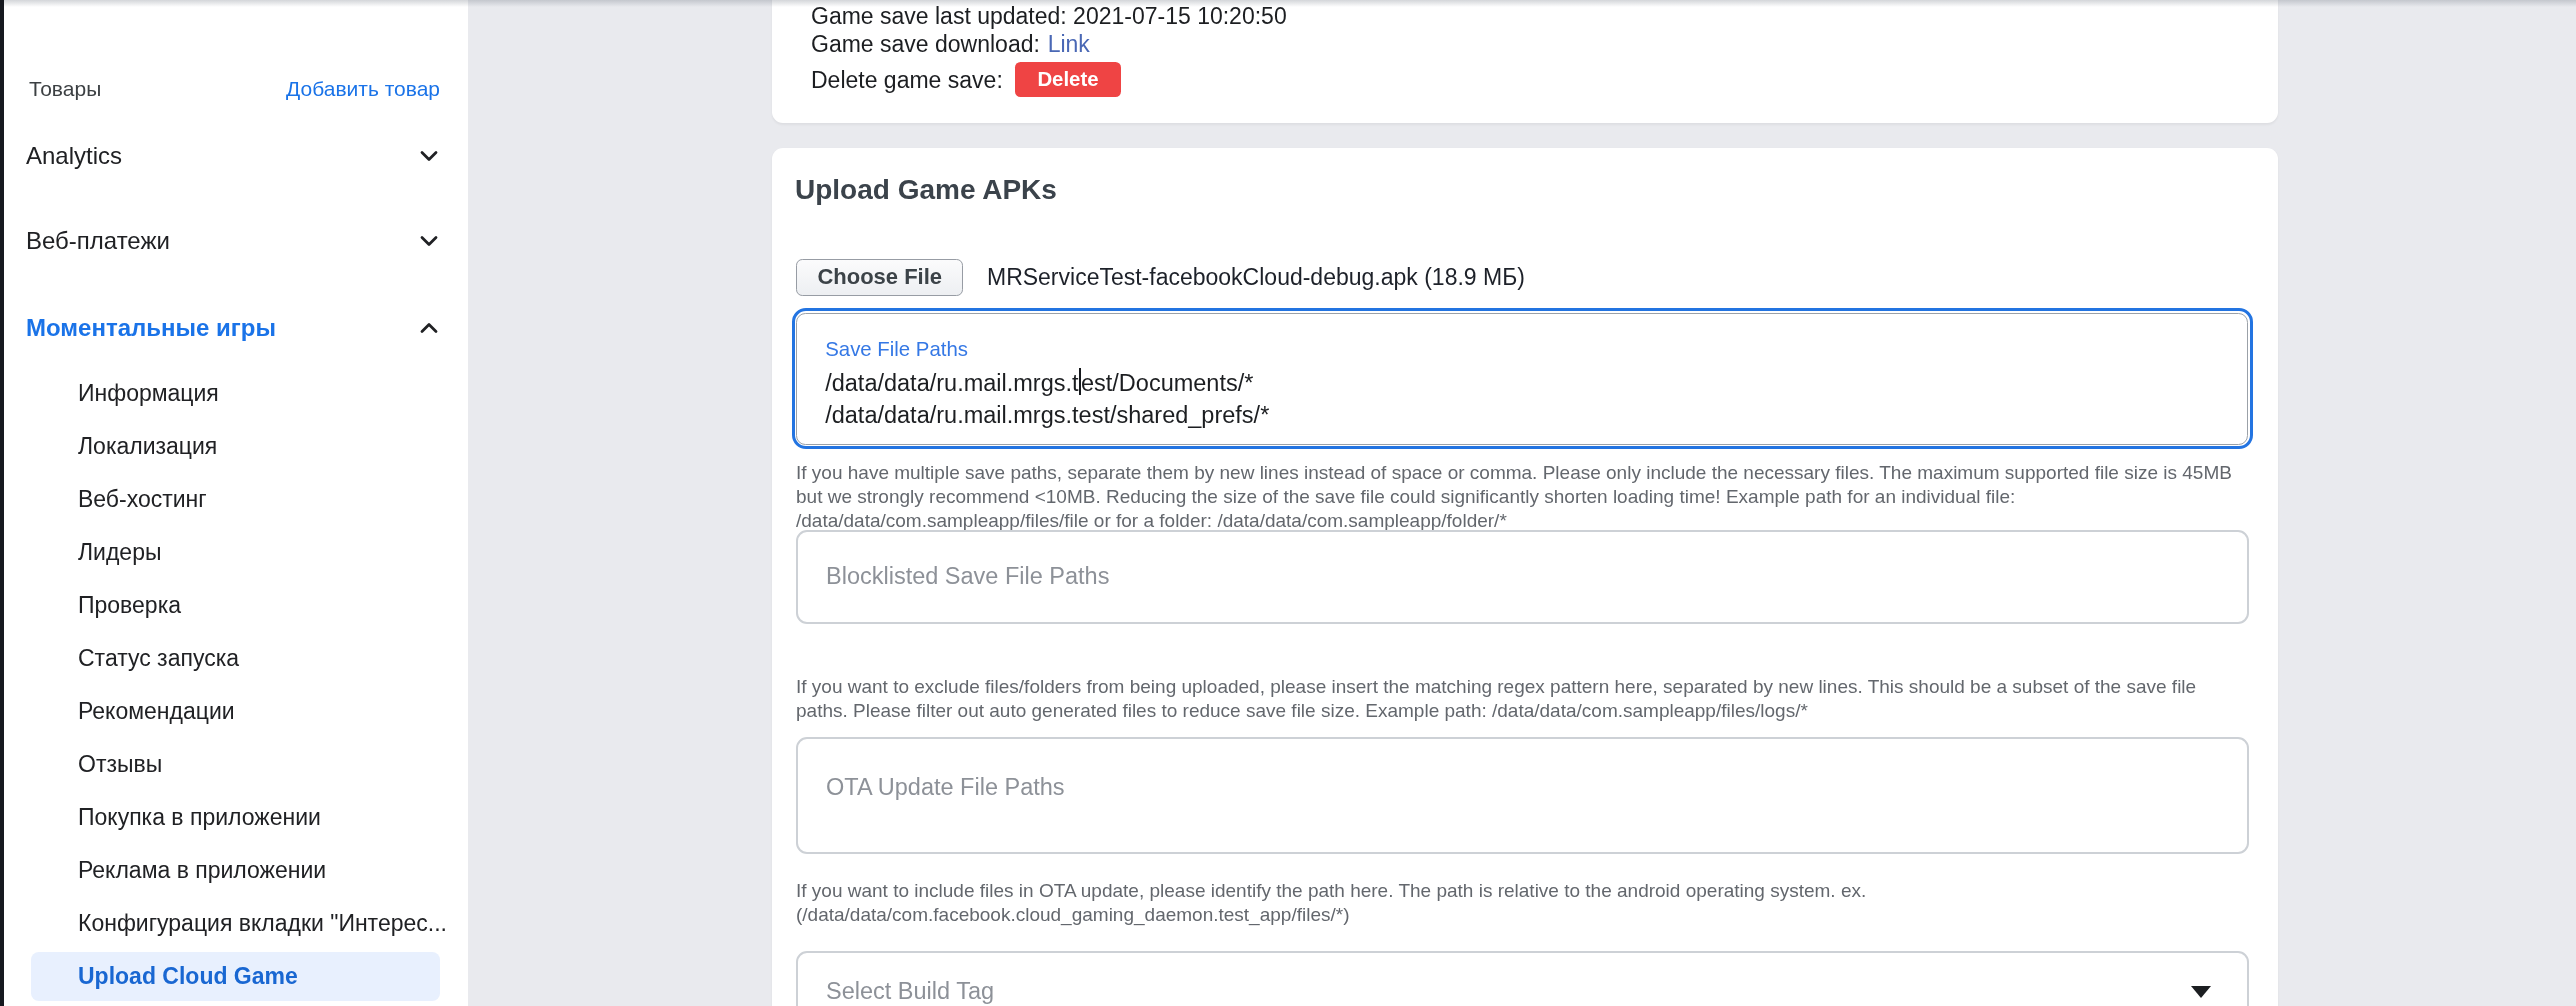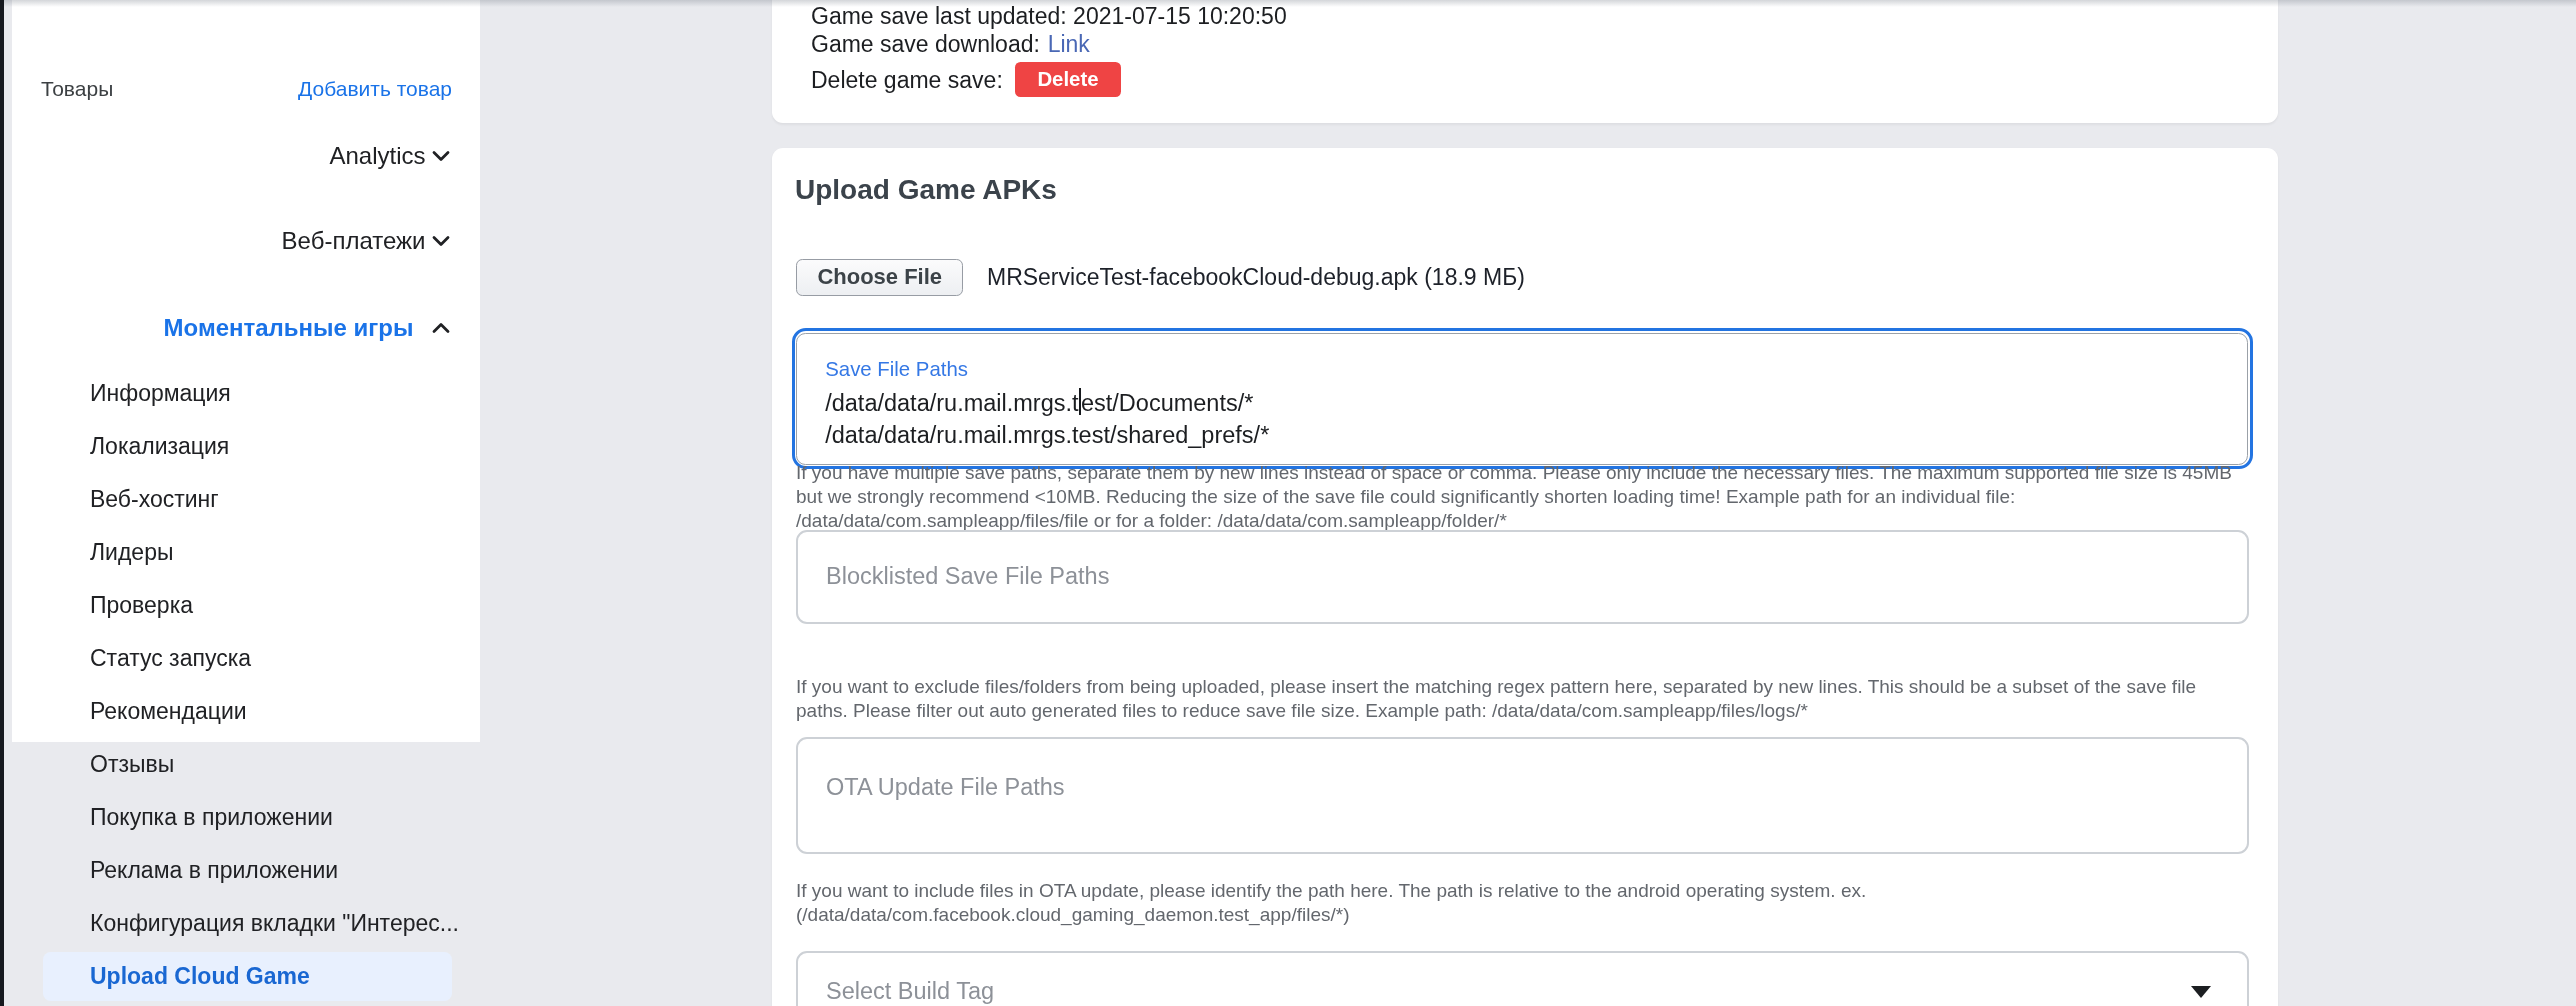--- a/index.html
+++ b/index.html
@@ -5,27 +5,27 @@
   html,body{margin:0;padding:0;background:#e9eaee;}
   #app{position:relative;width:2576px;height:1006px;overflow:hidden;background:#e9eaee;
        font-family:"Liberation Sans","DejaVu Sans",sans-serif;color:#1c1e21;}
 
   
   .top-shade{position:absolute;left:0;top:0;right:0;height:7px;
              background:linear-gradient(rgba(110,118,130,.30),rgba(110,118,130,0));z-index:30;}
   .left-strip{position:absolute;left:0;top:0;width:3.9px;height:100%;background:#16191f;z-index:40;}
 
   
-  .sidebar{position:absolute;left:12px;top:0;width:468px;height:742px;background:#fff;}
+  .sidebar{position:absolute;left:0;top:0;width:468px;height:1006px;background:#fff;}
   .sb-header{position:absolute;left:29px;right:28px;top:71px;height:35px;
              display:flex;justify-content:space-between;align-items:center;font-size:21px;}
   .sb-header .t{color:#3c4043;}
   .sb-header .a{color:#1a73e8;cursor:pointer;}
   .sb-row{position:absolute;left:26px;right:23.5px;height:41px;display:flex;
-          justify-content:flex-end;align-items:center;font-size:24px;color:#202124;cursor:pointer;}
+          justify-content:space-between;align-items:center;font-size:24px;color:#202124;cursor:pointer;}
   .sb-row.blue{color:#1a73e8;font-weight:700;gap:12px;}
   .sb-row .chev{width:31px;height:31px;display:flex;align-items:center;justify-content:center;}
   .sb-sub{position:absolute;left:0;right:0;top:367px;}
   .sb-sub-item{position:relative;height:53px;display:flex;align-items:center;
                padding-left:78px;font-size:23px;color:#202124;cursor:pointer;}
   .sb-sub-item span{position:relative;z-index:1;white-space:nowrap;}
   .sb-sub-item.active::before{content:"";position:absolute;left:31px;right:28px;top:1.6px;bottom:1.6px;
                background:#e8f0fe;border-radius:7.8px;}
   .sb-sub-item.active span{color:#1967d2;font-weight:700;}
 
@@ -45,21 +45,21 @@
 
   .card-title{position:absolute;left:23px;top:23.5px;font-size:28px;font-weight:700;color:#3b434b;line-height:35px;}
 
   .file-row{position:absolute;left:24px;top:110px;height:38px;display:flex;align-items:center;}
   .btn-choose{height:37px;padding:0 20.4px;font-size:22px;font-weight:600;color:#3c4348;
               font-family:inherit;background:linear-gradient(#fbfbfc,#edeff2);
               border:1.6px solid #979ca4;border-radius:6.3px;cursor:pointer;}
   .file-name{margin-left:23.5px;font-size:23px;color:#1d2129;}
 
   .focus-wrap{position:absolute;left:19.6px;right:25px;top:160px;border:3.9px solid #2374e1;
-              border-radius:14px;background:#fff;padding:1.6px;margin-top:20px;}
+              border-radius:14px;background:#fff;padding:1.6px;}
   .focus-inner{border:1.6px solid #9ba1a8;border-radius:9.4px;height:132px;
                padding:23.5px 28px 0 28px;box-sizing:border-box;}
   .field-label{font-size:20.4px;color:#3578e5;line-height:25px;margin-bottom:6.3px;}
   .path-line{font-size:23.5px;line-height:31px;color:#1c1e21;white-space:pre;}
   .caret{display:inline-block;width:2.4px;height:27px;background:#15181c;vertical-align:-3.9px;}
 
   .help{position:absolute;left:24px;right:35px;font-size:19px;line-height:24px;color:#63676d;}
   .help1{top:313px;}
   .help2{top:527px;}
   .help3{top:731px;}

